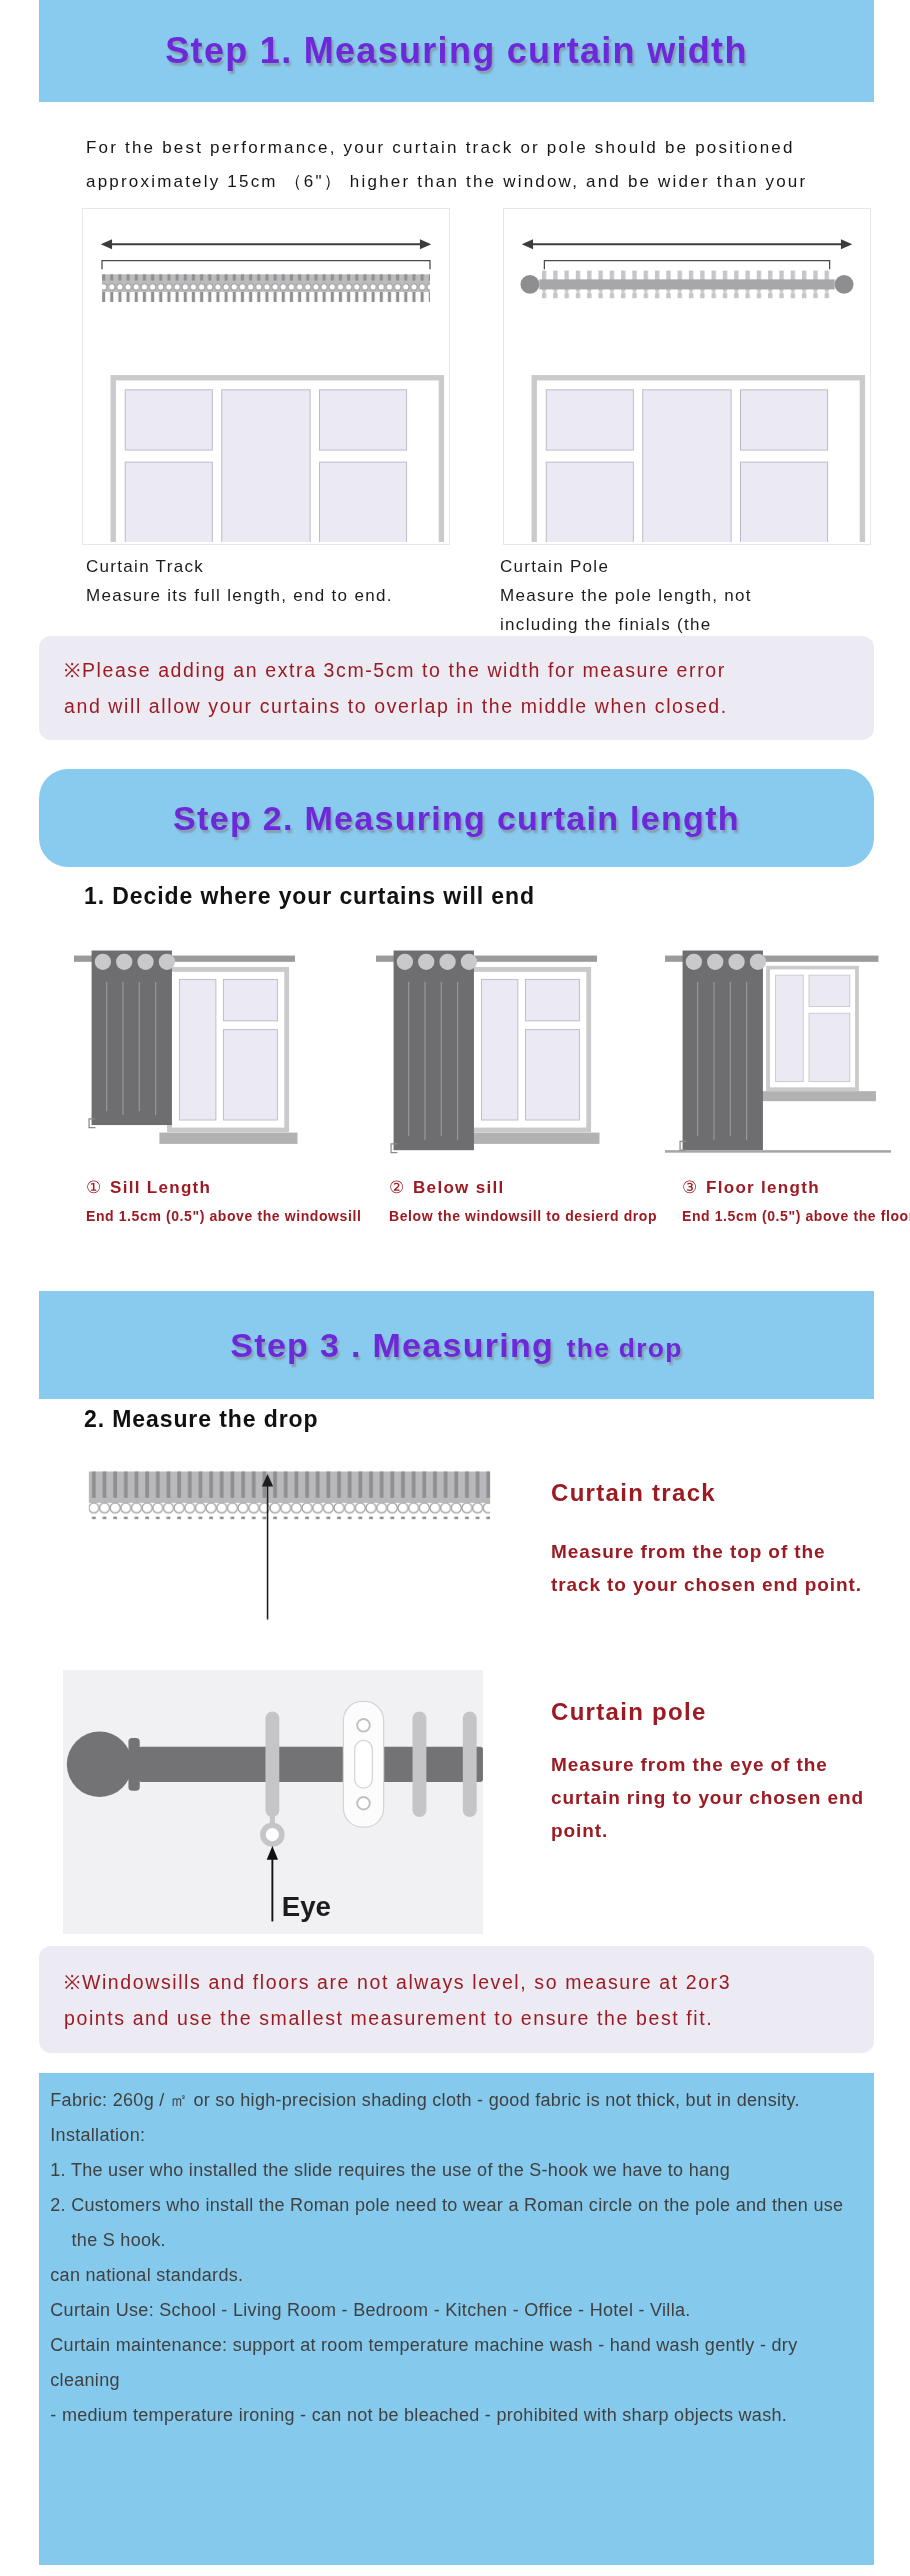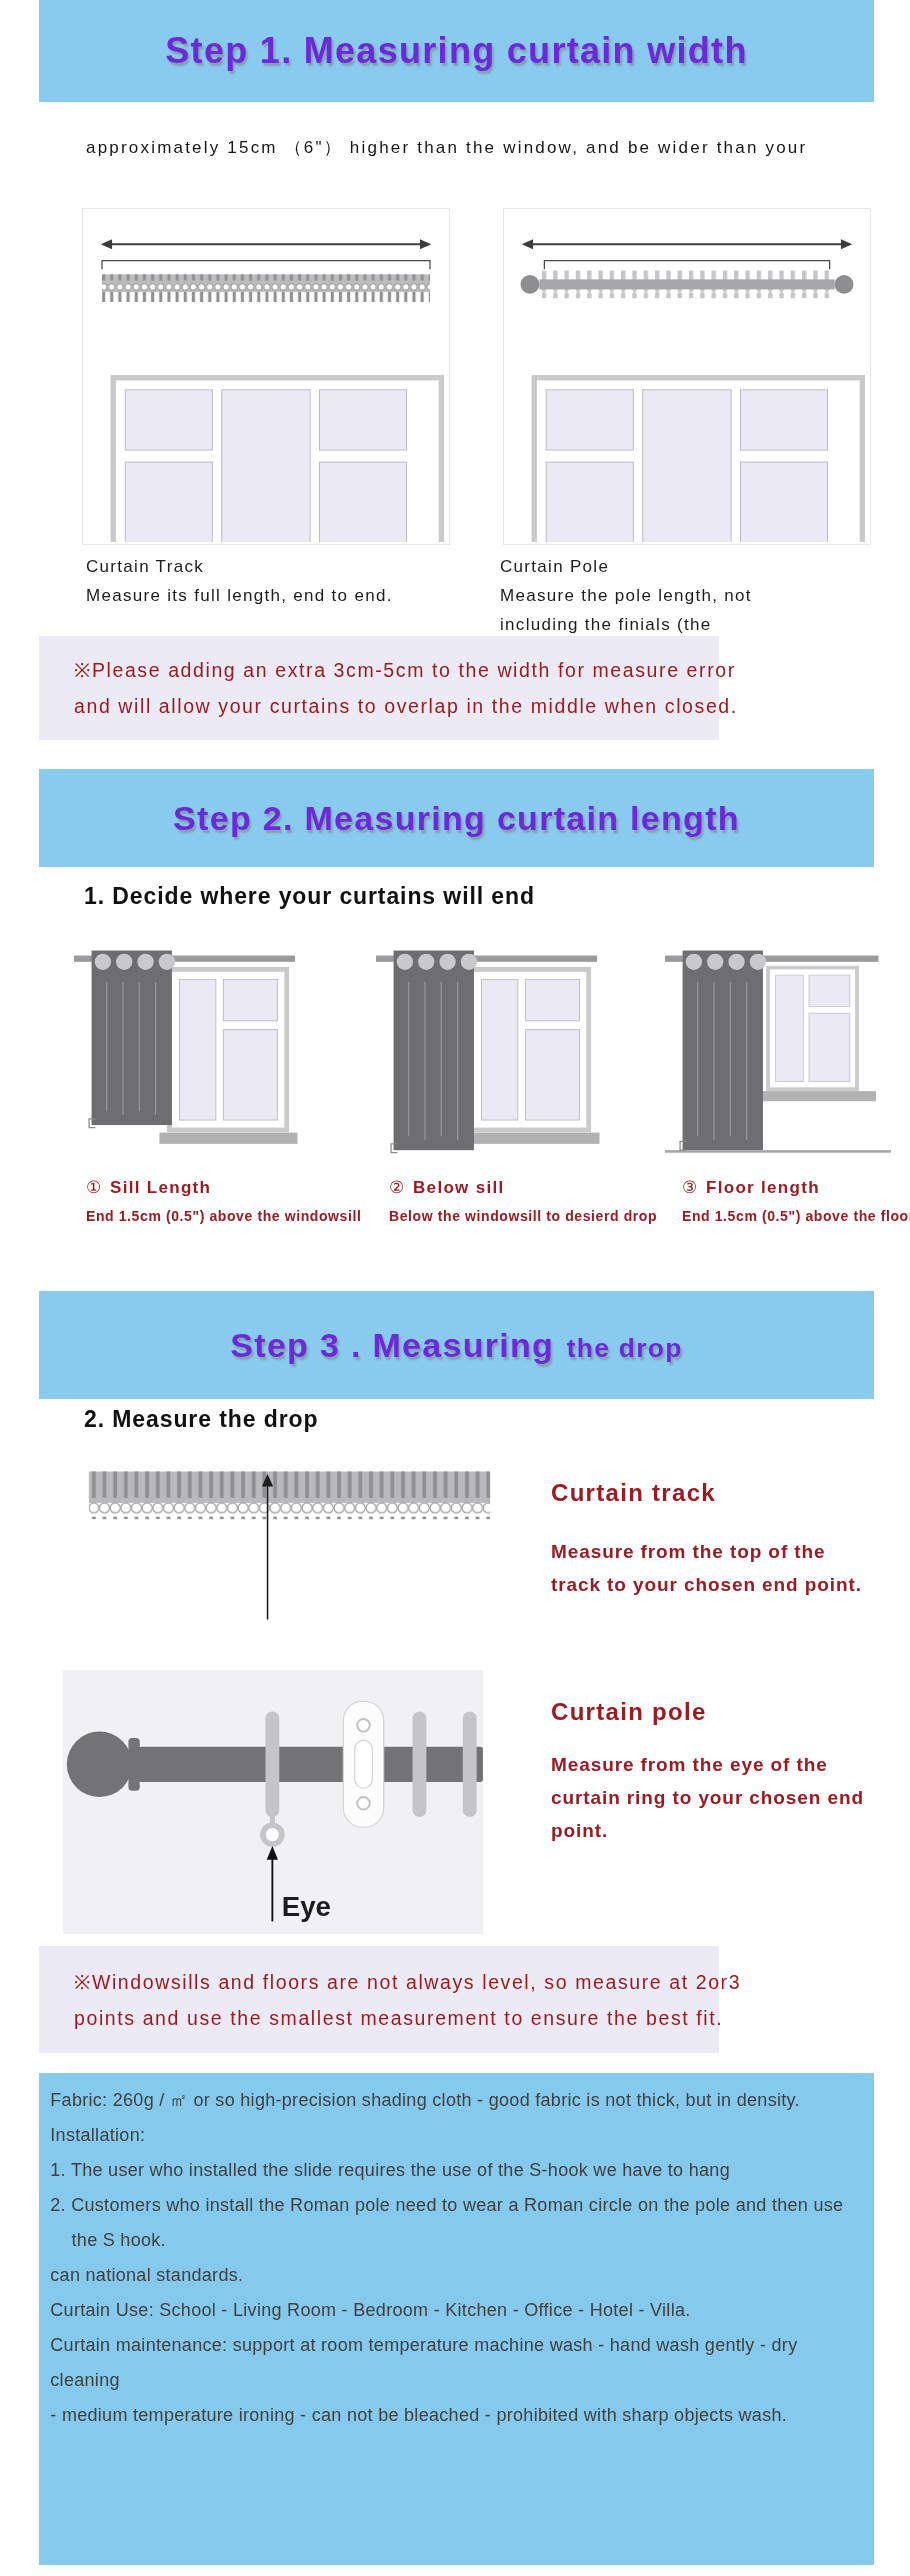--- a/index.html
+++ b/index.html
@@ -6,22 +6,22 @@
   .page{position:relative;width:910px;height:2576px;background:#ffffff;
         font-family:"Liberation Sans",sans-serif;overflow:hidden;}
   .abs{position:absolute;}
   .banner{left:39px;width:835px;background:#88CBEF;display:flex;align-items:center;justify-content:center;}
   .banner-text{color:#6d28d9;font-weight:bold;font-size:36px;letter-spacing:1.3px;
                text-shadow:1.9px 2.5px 1.9px rgba(125,125,125,.55);white-space:nowrap;}
   .banner-text-small{font-size:26.4px;margin-left:12.6px;}
   .intro{left:86px;top:131px;font-size:17px;line-height:34px;letter-spacing:2.2px;color:#161616;}
   .panel{top:208px;width:366px;height:335px;background:#fff;border:0.6px solid #e7e7e7;}
   .cap{font-size:17px;line-height:29px;letter-spacing:1.3px;color:#1c1c1c;}
-  .notebox{left:39px;width:680px;background:#ECEBF4;display:flex;flex-direction:column;
-           justify-content:center;padding:0 35px;box-sizing:border-box;}
+  .notebox{left:39px;width:835px;background:#ECEBF4;display:flex;flex-direction:column;
+           justify-content:center;padding:0 25px;box-sizing:border-box;border-radius:12px;}
   .note-line{color:#9C1B23;font-size:19.5px;line-height:36px;letter-spacing:1.6px;white-space:nowrap;}
   .h-black{font-size:23px;font-weight:bold;letter-spacing:0.9px;color:#111;}
   .opt-caption{width:270px;}
   .opt-title{color:#9C1B23;font-weight:bold;font-size:17px;letter-spacing:1.3px;}
   .opt-num{margin-right:7.5px;font-weight:normal;}
   .opt-desc{color:#9C1B23;font-weight:bold;font-size:14px;letter-spacing:0.6px;margin-top:10px;white-space:nowrap;}
   .red-title{color:#9C1B23;font-weight:bold;font-size:24px;letter-spacing:1.3px;}
   .red-body{color:#9C1B23;font-weight:bold;font-size:19px;line-height:33px;letter-spacing:0.9px;}
   .footer{left:39px;top:2073px;width:835px;height:492px;background:#85C9EC;
           padding:10px 11.3px;box-sizing:border-box;}
@@ -68,20 +68,21 @@
         </g>
       </symbol>
     </defs>
   </svg>
 
   <div class="abs banner" style="top:0;height:102px;">
     <div class="banner-text">Step 1. Measuring curtain width</div>
   </div>
 
   <div class="abs intro">
+    <div>For the best performance, your curtain track or pole should be positioned</div>
     <div>approximately 15cm （6"） higher than the window, and be wider than your</div>
   </div>
 
   <div class="abs panel" style="left:82px;">
     <svg width="366" height="333" viewBox="0 0 582 530">
       <g stroke="#3c3c3c" stroke-width="3">
         <line x1="36" y1="56" x2="546" y2="56"></line>
         <polygon points="28,56 46,48 46,64" fill="#3c3c3c" stroke="none"></polygon>
         <polygon points="554,56 536,48 536,64" fill="#3c3c3c" stroke="none"></polygon>
       </g>
@@ -116,21 +117,21 @@
     <div>Curtain Pole</div>
     <div>Measure the pole length, not</div>
     <div>including the finials (the</div>
   </div>
 
   <div class="abs notebox" style="top:636px;height:104px;">
     <div class="note-line">※Please adding an extra 3cm-5cm to the width for measure error</div>
     <div class="note-line">and will allow your curtains to overlap in the middle when closed.</div>
   </div>
 
-  <div class="abs banner" style="top:769px;height:98px;">
+  <div class="abs banner" style="top:769px;height:98px;border-radius:29px;">
     <div class="banner-text" style="font-size:34px;">Step 2. Measuring curtain length</div>
   </div>
 
   <div class="abs h-black" style="left:84px;top:883px;">1. Decide where your curtains will end</div>
 
   <div class="abs" style="left:74px;top:943px;">
     <svg width="226" height="226" viewBox="0 0 360 360">
       <rect x="0" y="20" width="352" height="10" fill="#9b9b9e"></rect>
       <use href="#miniwin" x="148" y="38" width="195" height="264"></use>
       <rect x="136" y="302" width="220" height="18" fill="#b2b2b2"></rect>

